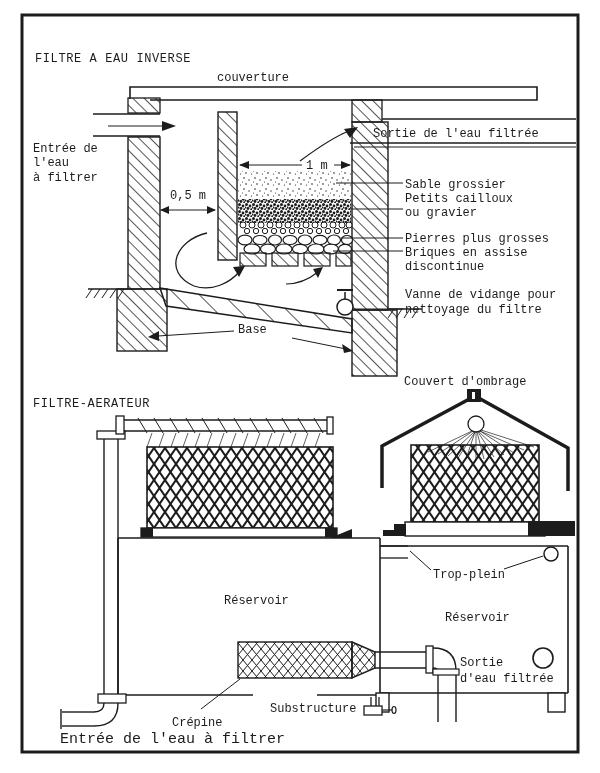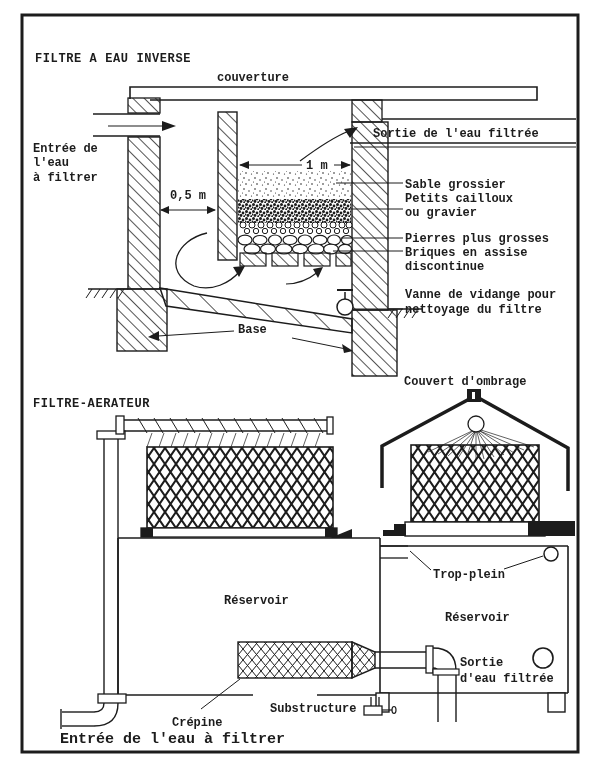--- a/index.html
+++ b/index.html
@@ -1,16 +1,16 @@
 <!DOCTYPE html>
 <html><head>
 <meta charset="utf-8">
 <style>
   html,body { margin:0; padding:0; background:#ffffff; }
-  .page { width:600px; height:773px; background:#ffffff; position:relative; overflow:hidden;font-weight:bold; }
+  .page { width:600px; height:773px; background:#ffffff; position:relative; overflow:hidden; }
   svg { display:block; }
   svg text { font-family:"Liberation Mono","DejaVu Sans Mono",monospace; fill:#1c1c1c; }
   .lbl { font-size:12px; }
   .ttl { font-size:12px; letter-spacing:0.6px; }
   .big { font-size:15px; }
   .ink { stroke:#1c1c1c; }
 </style>
 </head>
 <body>
 

